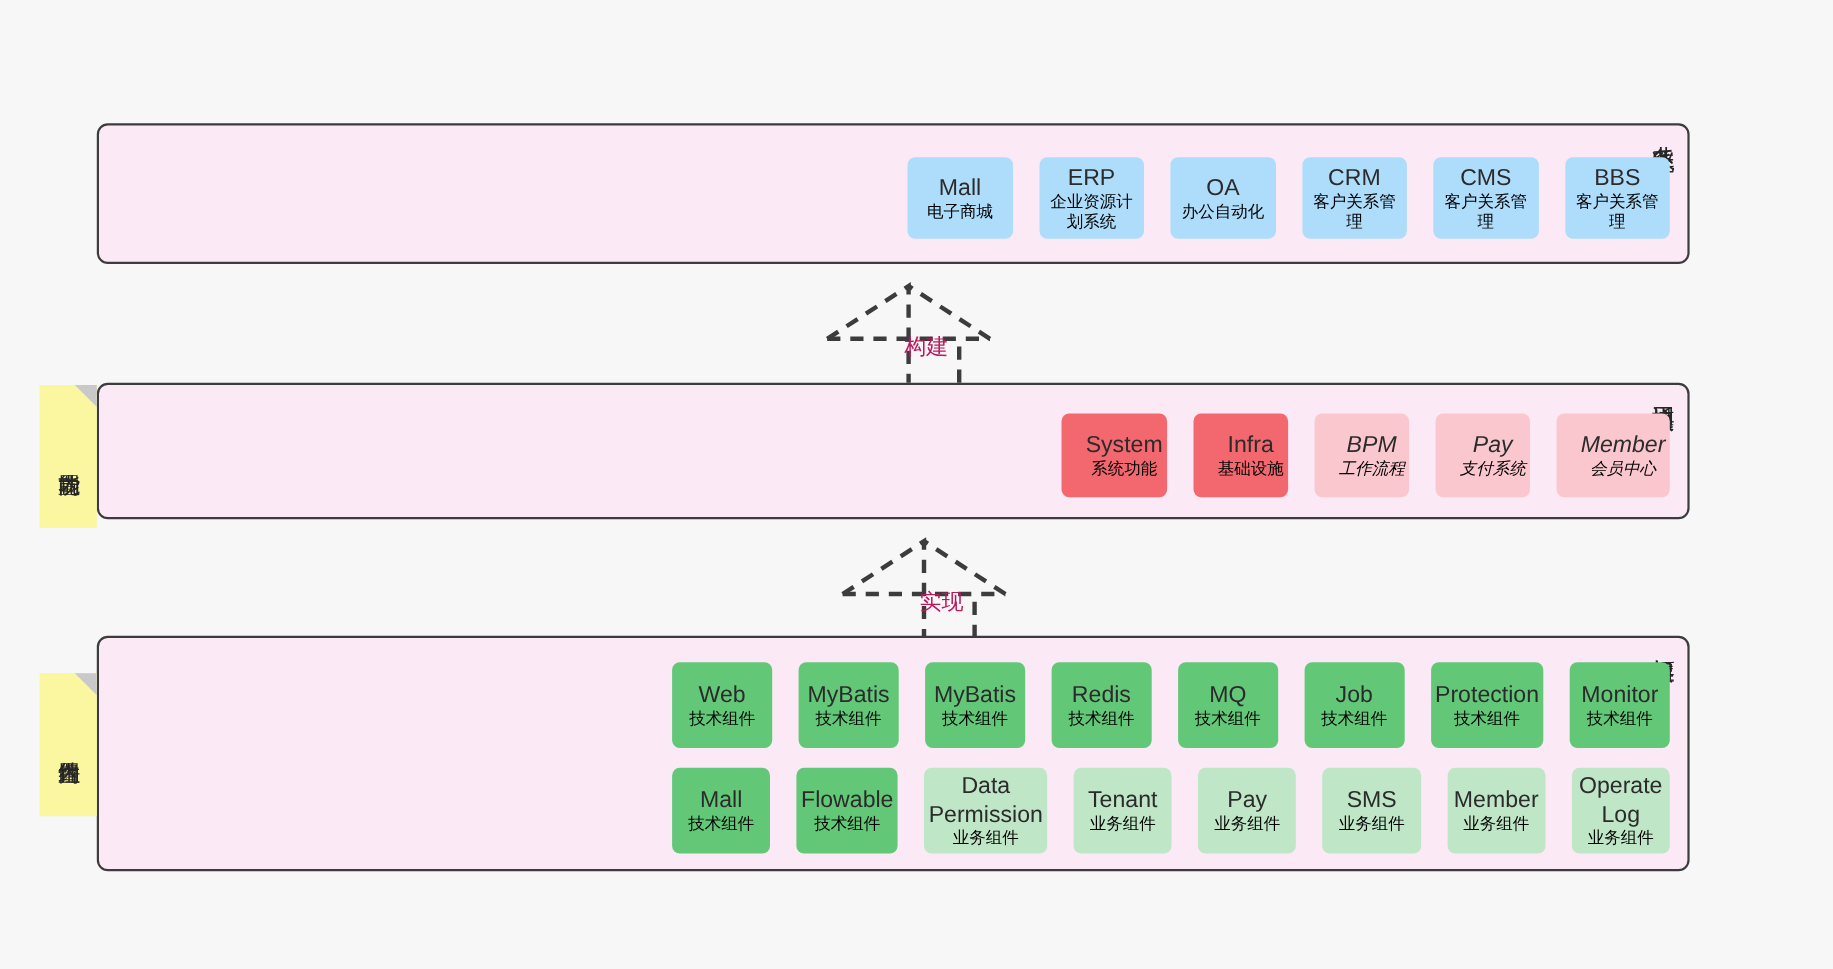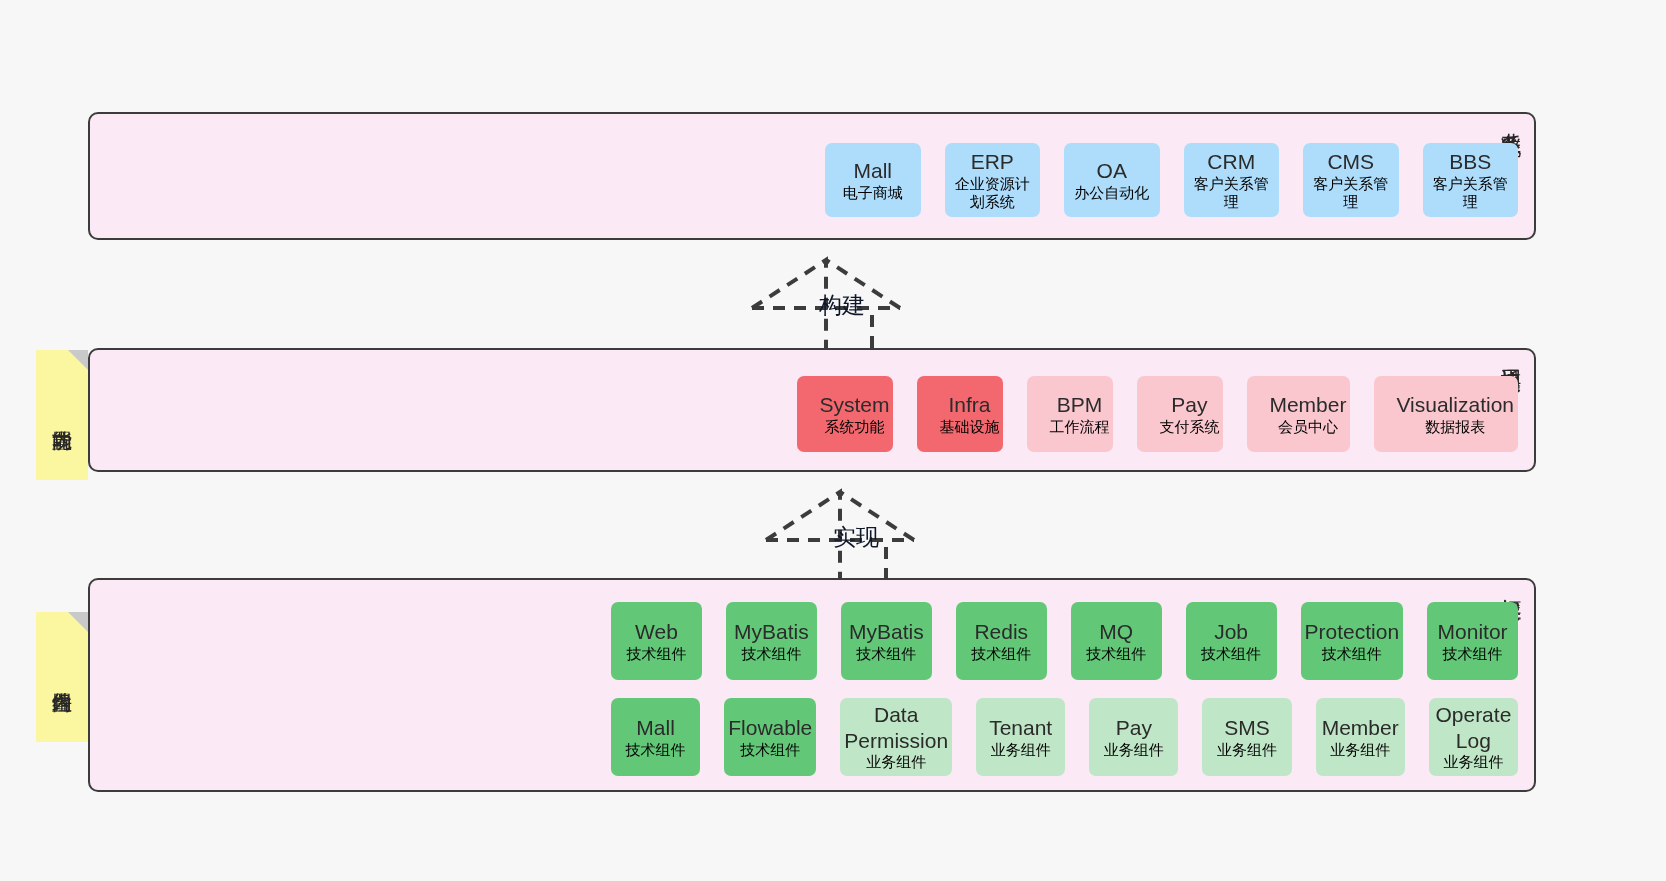--- a/index.html
+++ b/index.html
@@ -81,21 +81,21 @@
     font-size: 21px;
     color: #2b2b2b;
   }
   .card .c-sub {
     font-size: 15px;
     color: #000000;
   }
 
   .card.blue      { background: #aedcfb; }
   .card.red       { background: #f2686e; }
-  .card.lightred  { background: #fbc7cf; }
+  .card.lightred  { background: #fbc7cf; font-style: italic; }
   .card.green     { background: #62c878; }
   .card.lightgreen{ background: #bfe6c6; }
 
   
   #layer-business {
     left: 88px;
     top: 112px;
     width: 1448px;
     height: 128px;
   }
@@ -168,23 +168,23 @@
 
   .connector svg {
     position: absolute;
     inset: 0;
     overflow: visible;
   }
   .connector .conn-label {
     position: absolute;
     left: 50%;
     transform: translateX(-50%);
-    top: 38px;
-    font-size: 23px;
-    color: #0f172a;
+    top: 50px;
+    font-size: 20px;
+    color: #be185d;
     background: transparent;
     white-space: nowrap;
   }
 </style>
 </head>
 <body>
 
 <div class="canvas">
 
   <div class="layer" id="layer-business">
@@ -259,24 +259,20 @@
         <div class="card lightred">
           <div class="c-title">Pay</div>
           <div class="c-sub">支付系统</div>
         </div>
 
         <div class="card lightred">
           <div class="c-title">Member</div>
           <div class="c-sub">会员中心</div>
         </div>
 
-        <div class="card lightred">
-          <div class="c-title">Visualization</div>
-          <div class="c-sub">数据报表</div>
-        </div>
 
       </div>
     </div>
   </div>
 
   <div class="connector" id="connector-impl">
     <svg viewBox="0 0 200 96" preserveAspectRatio="none">
       <path d="M 10 56 L 84 8 L 84 96" fill="none" stroke="#3c3c3c" stroke-width="4" stroke-dasharray="12 9"></path>
       <path d="M 158 56 L 84 8" fill="none" stroke="#3c3c3c" stroke-width="4" stroke-dasharray="12 9"></path>
       <path d="M 10 56 L 158 56" fill="none" stroke="#3c3c3c" stroke-width="4" stroke-dasharray="12 9"></path>

